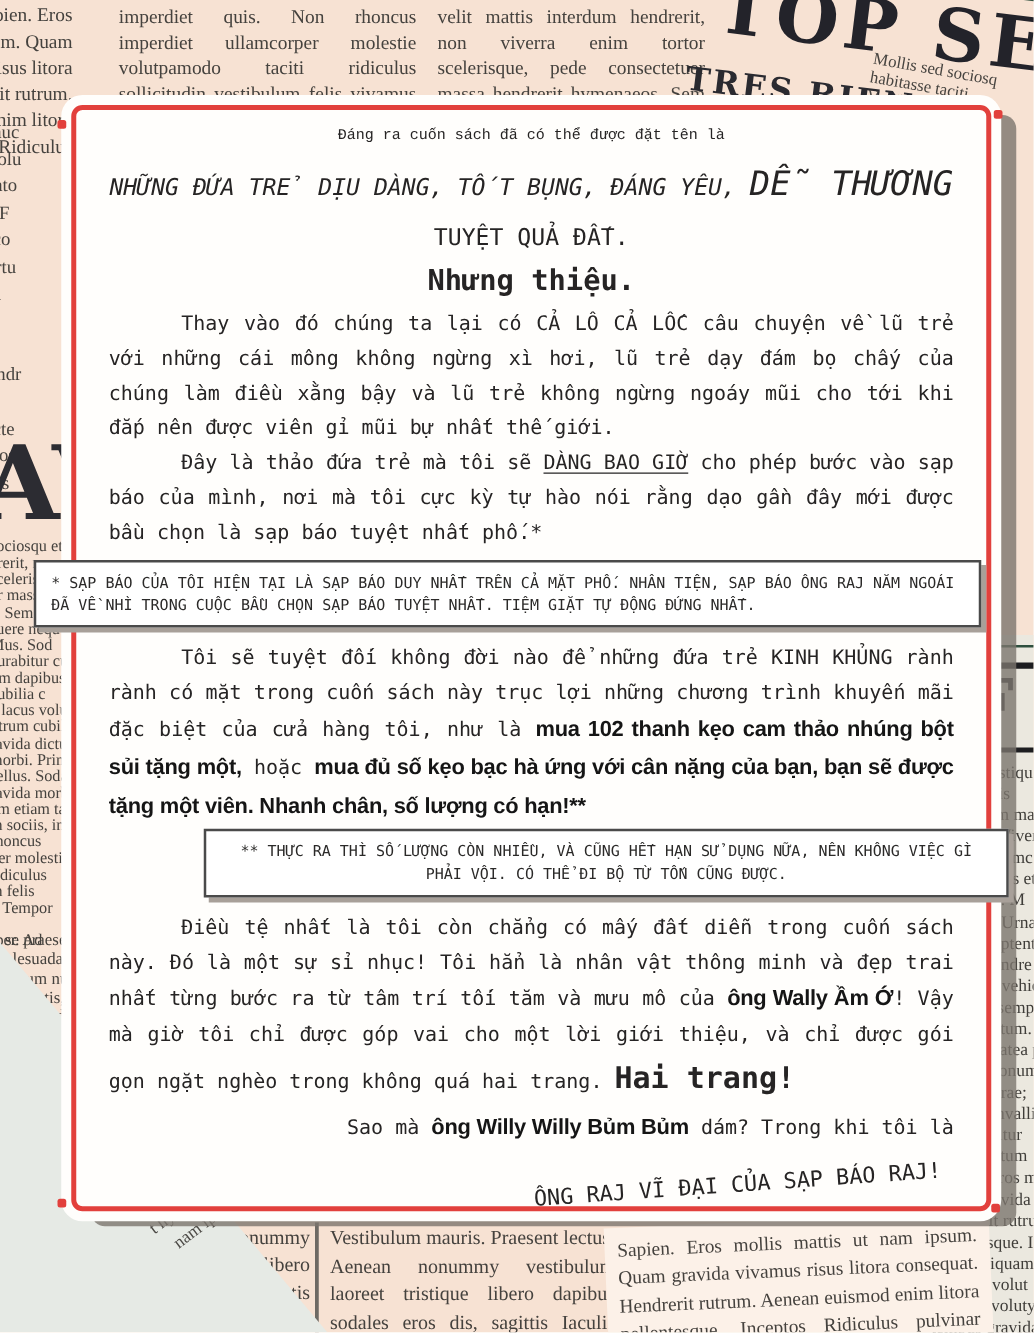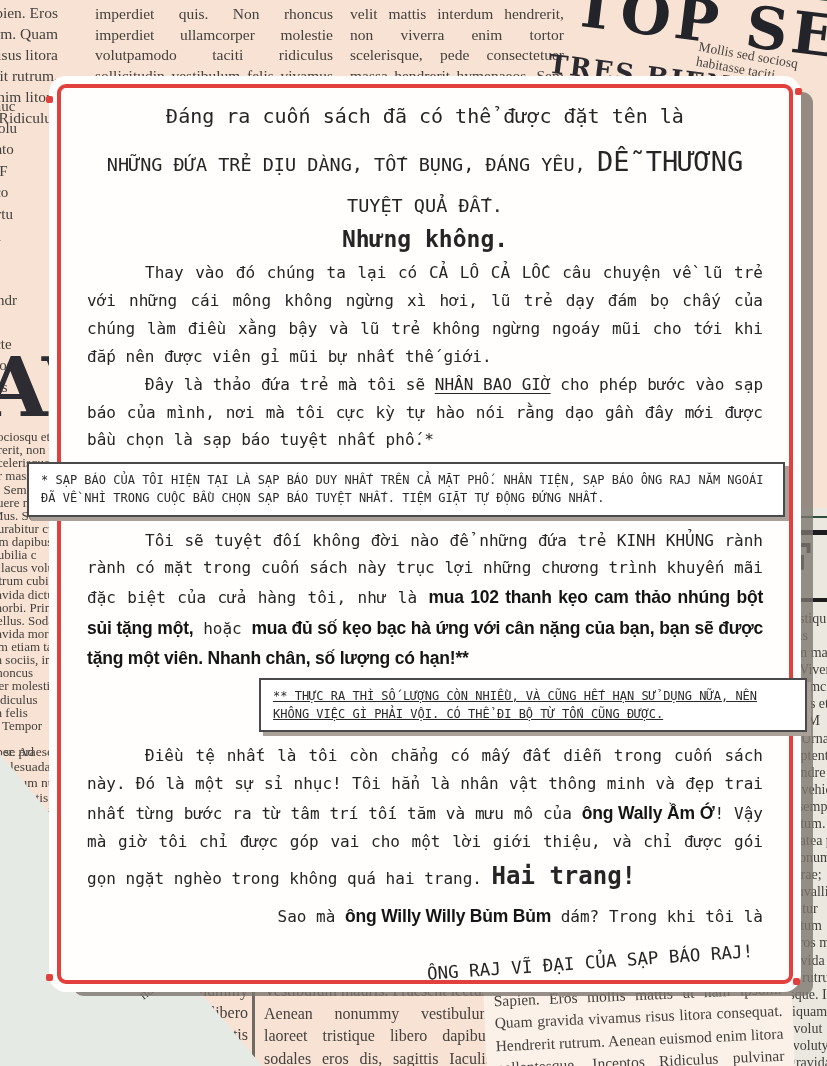--- a/index.html
+++ b/index.html
@@ -56,37 +56,37 @@
   .panel{position:absolute;left:57px;top:84px;width:676px;z-index:10;
          background:#fffefc;border:4px solid #e2403c;border-radius:9px;
          padding:10px 26px 12px 26px;
          box-shadow:0 0 0 8px #fffefc,18px 10px 0 2px rgba(124,117,110,0.8);
          font-family:"DejaVu Sans Mono",monospace;color:#262424;}
   .dot{position:absolute;width:7px;height:7px;background:#e2403c;border-radius:2px;}
   .dot-tl{left:-15px;top:8px;} .dot-tr{right:-13px;top:0px;}
   .dot-bl{left:-15px;bottom:-1px;} .dot-br{right:-11px;bottom:-5px;}
 
   .t-center{text-align:center;}
-  .title1{font-size:20px;line-height:1.8;}
-  .title2{font-size:18.5px;line-height:2.1;}
+  .title1{font-size:12px;line-height:1.8;font-family:Liberation Mono, monospace;}
+  .title2{font-size:18.5px;line-height:2.1;font-style:italic;}
   .title2 .bigger{font-size:27px;}
   .title3{font-size:18.5px;line-height:1.6;}
   .title4{font-size:23px;font-weight:bold;line-height:1.7;}
   .tw-para{font-size:16px;line-height:1.74;text-align:justify;margin:0;}
   .ind{text-indent:58px;}
   .ul{text-decoration:underline;text-underline-offset:3px;}
   .promo{font-family:"Liberation Sans",sans-serif;font-weight:700;font-size:17.5px;
          letter-spacing:-0.2px;color:#151515;}
   .tw-big{font-size:24px;font-weight:bold;}
 
   .note{position:relative;background:#ffffff;border:2px solid #4a4a4a;
         box-shadow:4px 4px 0 #a8a099;font-size:12px;line-height:1.52;
         padding:7px 12px;color:#2b2a29;}
   .note1{margin:8px 0 10px -60px;width:calc(100% + 82px);box-sizing:border-box;}
-  .note2{margin:4px -44px 10px auto;width:548px;box-sizing:border-box;text-align:left;text-decoration:underline;}
+  .note2{margin:4px -44px 10px auto;width:644px;box-sizing:border-box;text-align:center;}
 
   .closing{font-size:16px;line-height:1.9;text-align:right;margin-top:2px;}
   .signature{font-size:17.5px;text-align:right;transform:rotate(-4deg);
              transform-origin:right center;margin:6px 10px 4px 0;line-height:1.4;}
 </style>
 </head>
 <body>
 
 <div class="page">
 
@@ -263,25 +263,25 @@
 
   <div class="panel">
     <div class="dot dot-tl"></div>
     <div class="dot dot-tr"></div>
     <div class="dot dot-bl"></div>
     <div class="dot dot-br"></div>
 
     <div class="t-center title1">Đáng ra cuốn sách đã có thể được đặt tên là</div>
     <div class="t-center title2"><span>NHỮNG ĐỨA TRẺ DỊU DÀNG, TỐT BỤNG, ĐÁNG YÊU, </span><span class="bigger">DỄ THƯƠNG</span></div>
     <div class="t-center title3">TUYỆT QUẢ ĐẤT.</div>
-    <div class="t-center title4">Nhưng không.</div>
+    <div class="t-center title4">Nhưng thiệu.</div>
 
     <p class="tw-para ind">Thay vào đó chúng ta lại có CẢ LÔ CẢ LỐC câu chuyện về lũ trẻ với những cái mông không ngừng xì hơi, lũ trẻ dạy đám bọ chấy của chúng làm điều xằng bậy và lũ trẻ không ngừng ngoáy mũi cho tới khi đắp nên được viên gỉ mũi bự nhất thế giới.</p>
 
-    <p class="tw-para ind"><span>Đây là thảo đứa trẻ mà tôi sẽ </span><span class="ul">NHÂN BAO GIỜ</span><span> cho phép bước vào sạp báo của mình, nơi mà tôi cực kỳ tự hào nói rằng dạo gần đây mới được bầu chọn là sạp báo tuyệt nhất phố.*</span></p>
+    <p class="tw-para ind"><span>Đây là thảo đứa trẻ mà tôi sẽ </span><span class="ul">DÀNG BAO GIỜ</span><span> cho phép bước vào sạp báo của mình, nơi mà tôi cực kỳ tự hào nói rằng dạo gần đây mới được bầu chọn là sạp báo tuyệt nhất phố.*</span></p>
 
     <div class="note note1">* SẠP BÁO CỦA TÔI HIỆN TẠI LÀ SẠP BÁO DUY NHẤT TRÊN CẢ MẶT PHỐ. NHÂN TIỆN, SẠP BÁO ÔNG RAJ NĂM NGOÁI ĐÃ VỀ NHÌ TRONG CUỘC BẦU CHỌN SẠP BÁO TUYỆT NHẤT. TIỆM GIẶT TỰ ĐỘNG ĐỨNG NHẤT.</div>
 
     <p class="tw-para ind"><span>Tôi sẽ tuyệt đối không đời nào để những đứa trẻ KINH KHỦNG rành rành có mặt trong cuốn sách này trục lợi những chương trình khuyến mãi đặc biệt của cửa hàng tôi, như là </span><span class="promo">mua 102 thanh kẹo cam thảo nhúng bột sủi tặng một,</span><span> hoặc </span><span class="promo">mua đủ số kẹo bạc hà ứng với cân nặng của bạn, bạn sẽ được tặng một viên. Nhanh chân, số lượng có hạn!**</span></p>
 
     <div class="note note2">** THỰC RA THÌ SỐ LƯỢNG CÒN NHIỀU, VÀ CŨNG HẾT HẠN SỬ DỤNG NỮA, NÊN KHÔNG VIỆC GÌ PHẢI VỘI. CÓ THỂ ĐI BỘ TỪ TỐN CŨNG ĐƯỢC.</div>
 
     <p class="tw-para ind"><span>Điều tệ nhất là tôi còn chẳng có mấy đất diễn trong cuốn sách này. Đó là một sự sỉ nhục! Tôi hẳn là nhân vật thông minh và đẹp trai nhất từng bước ra từ tâm trí tối tăm và mưu mô của </span><span class="promo">ông Wally Ầm Ớ</span><span>! Vậy mà giờ tôi chỉ được góp vai cho một lời giới thiệu, và chỉ được gói gọn ngặt nghèo trong không quá hai trang. </span><span class="tw-big">Hai trang!</span></p>
 
     <div class="closing"><span>Sao mà </span><span class="promo">ông Willy Willy Bủm Bủm</span><span> dám? Trong khi tôi là</span></div>

